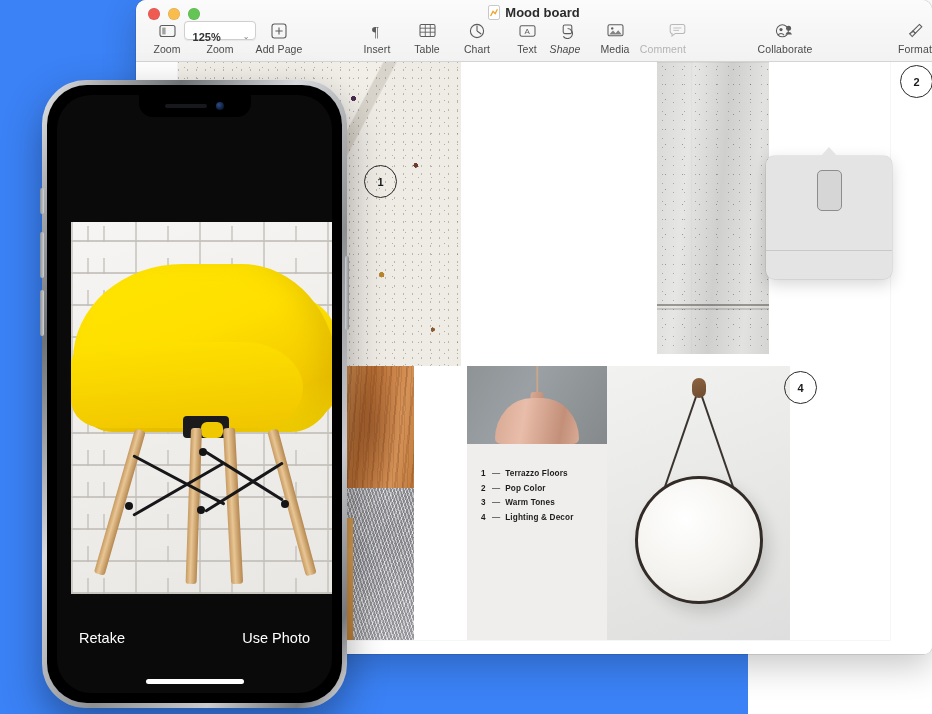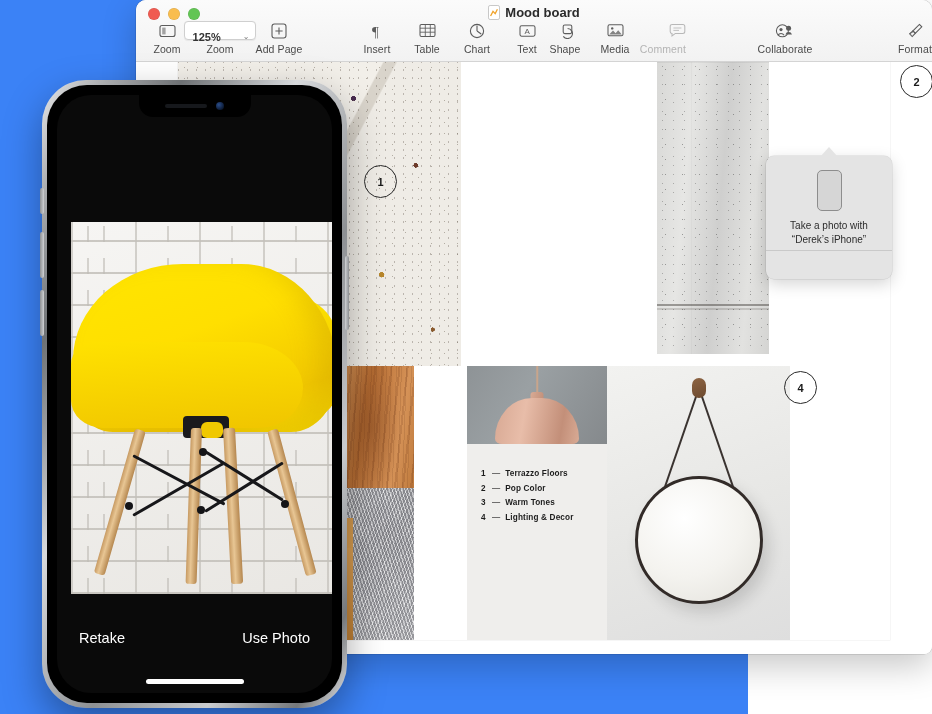--- a/index.html
+++ b/index.html
@@ -427,21 +427,21 @@
         <div class="tb-item" style="margin-left:16px;">
           <span class="tb-ico">
             <svg width="17" height="14" viewBox="0 0 17 14">
                 <rect x="1" y="1.8" width="15" height="10.4" rx="1.6" fill="none" stroke="currentColor" stroke-width="1.05"></rect>
                 <text x="5.4" y="10.4" font-family="Liberation Sans, sans-serif" font-size="8" fill="currentColor">A</text>
               </svg>
           </span>
           <span class="tb-lbl">Text</span>
         </div>
 
-        <div class="tb-item" style="margin-left:4px;">
+        <div class="tb-item" style="margin-left:4px;font-style:italic;">
           <span class="tb-ico">
             <svg width="17" height="16" viewBox="0 0 17 16">
                 <rect x="6.2" y="2" width="8.6" height="8.6" rx="1.6" fill="none" stroke="currentColor" stroke-width="1.05"></rect>
                 <path d="M10.6 5.6a5 5 0 1 1-4.3 7.8" fill="none" stroke="currentColor" stroke-width="1.05"></path>
               </svg>
           </span>
           <span class="tb-lbl">Shape</span>
         </div>
 
         <div class="tb-item" style="margin-left:16px;">
@@ -570,24 +570,20 @@
           <span>4</span>
         </div>
 
       </div>
     </div>
   </div>
 
   <div id="popover">
     <div id="pop-arrow"></div>
     <div id="pop-phone"></div>
-    <div id="pop-text">
-      <div>Take a photo with</div>
-      <div>“Derek’s iPhone”</div>
-    </div>
     <div id="pop-sep"></div>
   </div>
 
   <div id="iphone">
     <div id="phone-frame"></div>
     <div class="side-btn" id="btn-silent"></div>
     <div class="side-btn" id="btn-volup"></div>
     <div class="side-btn" id="btn-voldn"></div>
     <div class="side-btn" id="btn-power"></div>
     <div id="phone-bezel">

